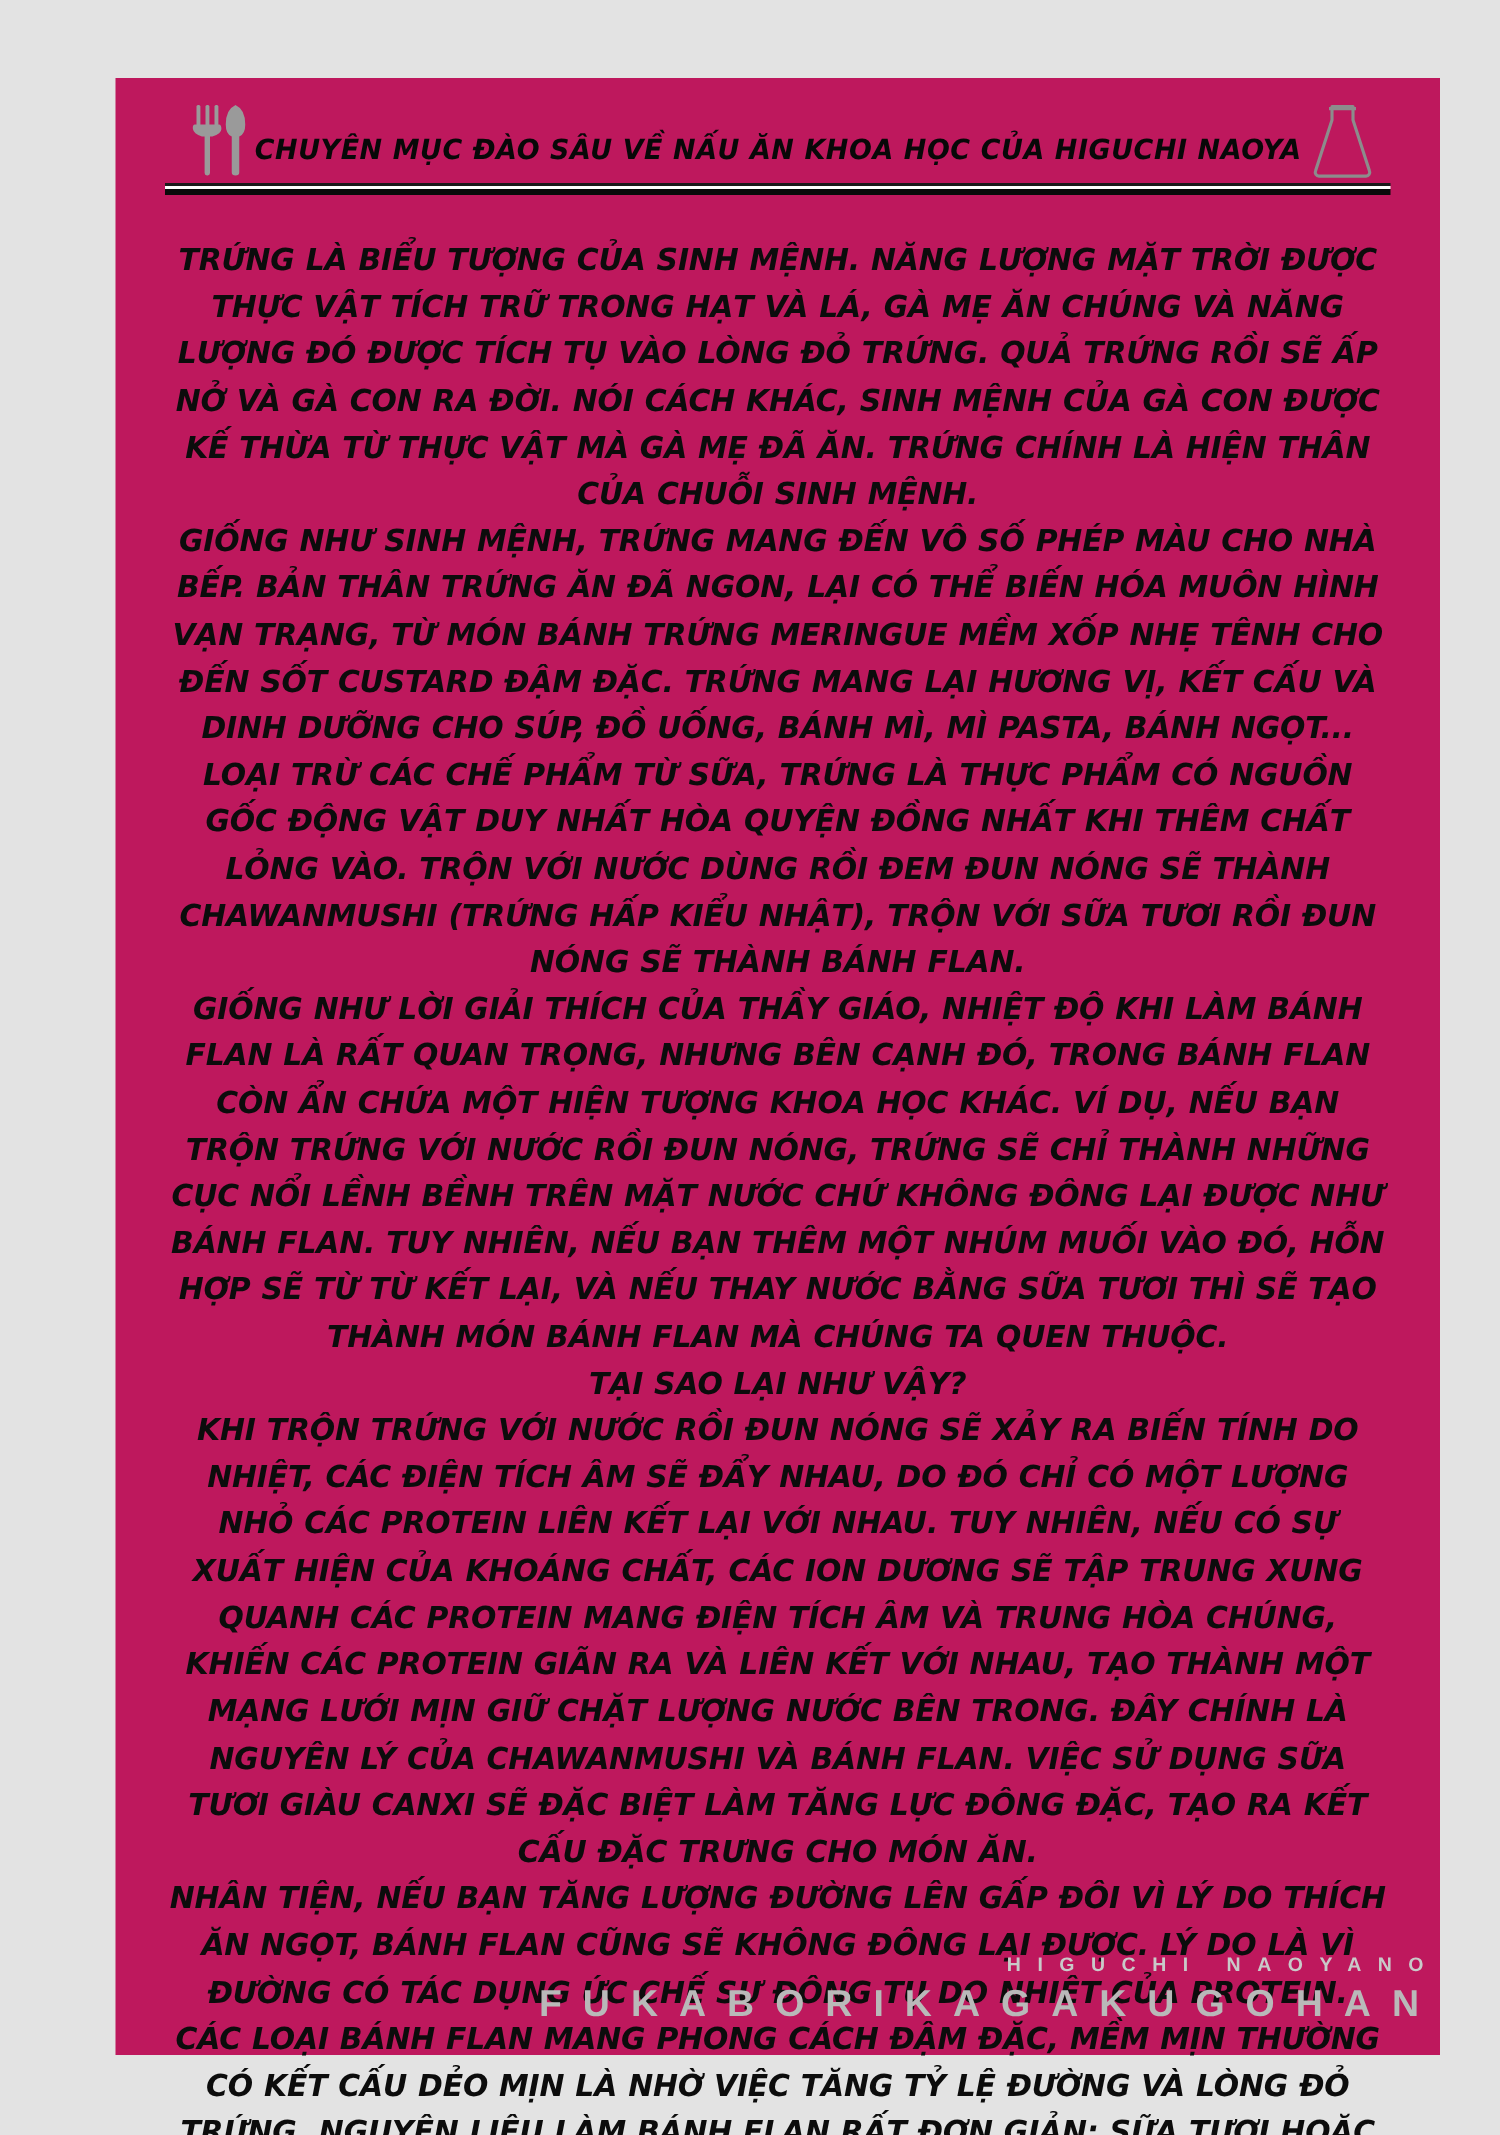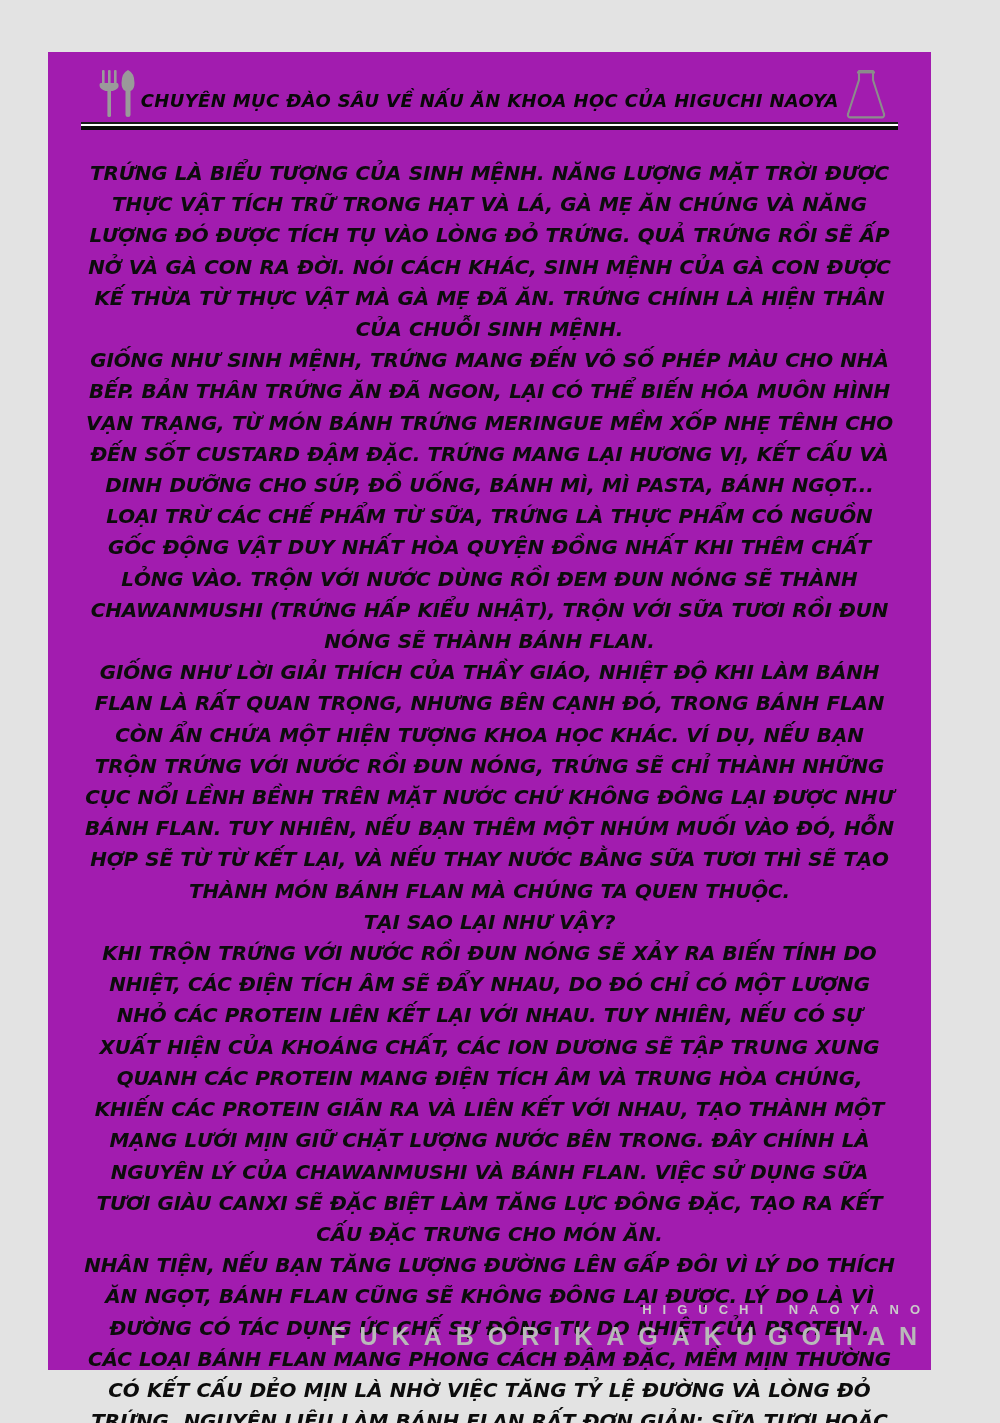--- a/index.html
+++ b/index.html
@@ -10,25 +10,25 @@
   body {
     width: 1000px;
     height: 1423px;
     background: #e3e3e3;
     font-family: "Liberation Sans", sans-serif;
     overflow: hidden;
   }
 
   #page {
     position: absolute;
-    left: 48px;
+    left: 77px;
     top: 52px;
     width: 883px;
     height: 1318px;
-    background: #a21caf;
+    background: #be185d;
     box-sizing: border-box;
   }
 
   
   #header {
     position: relative;
     height: 92px;
     margin: 0 33px;
   }
 

